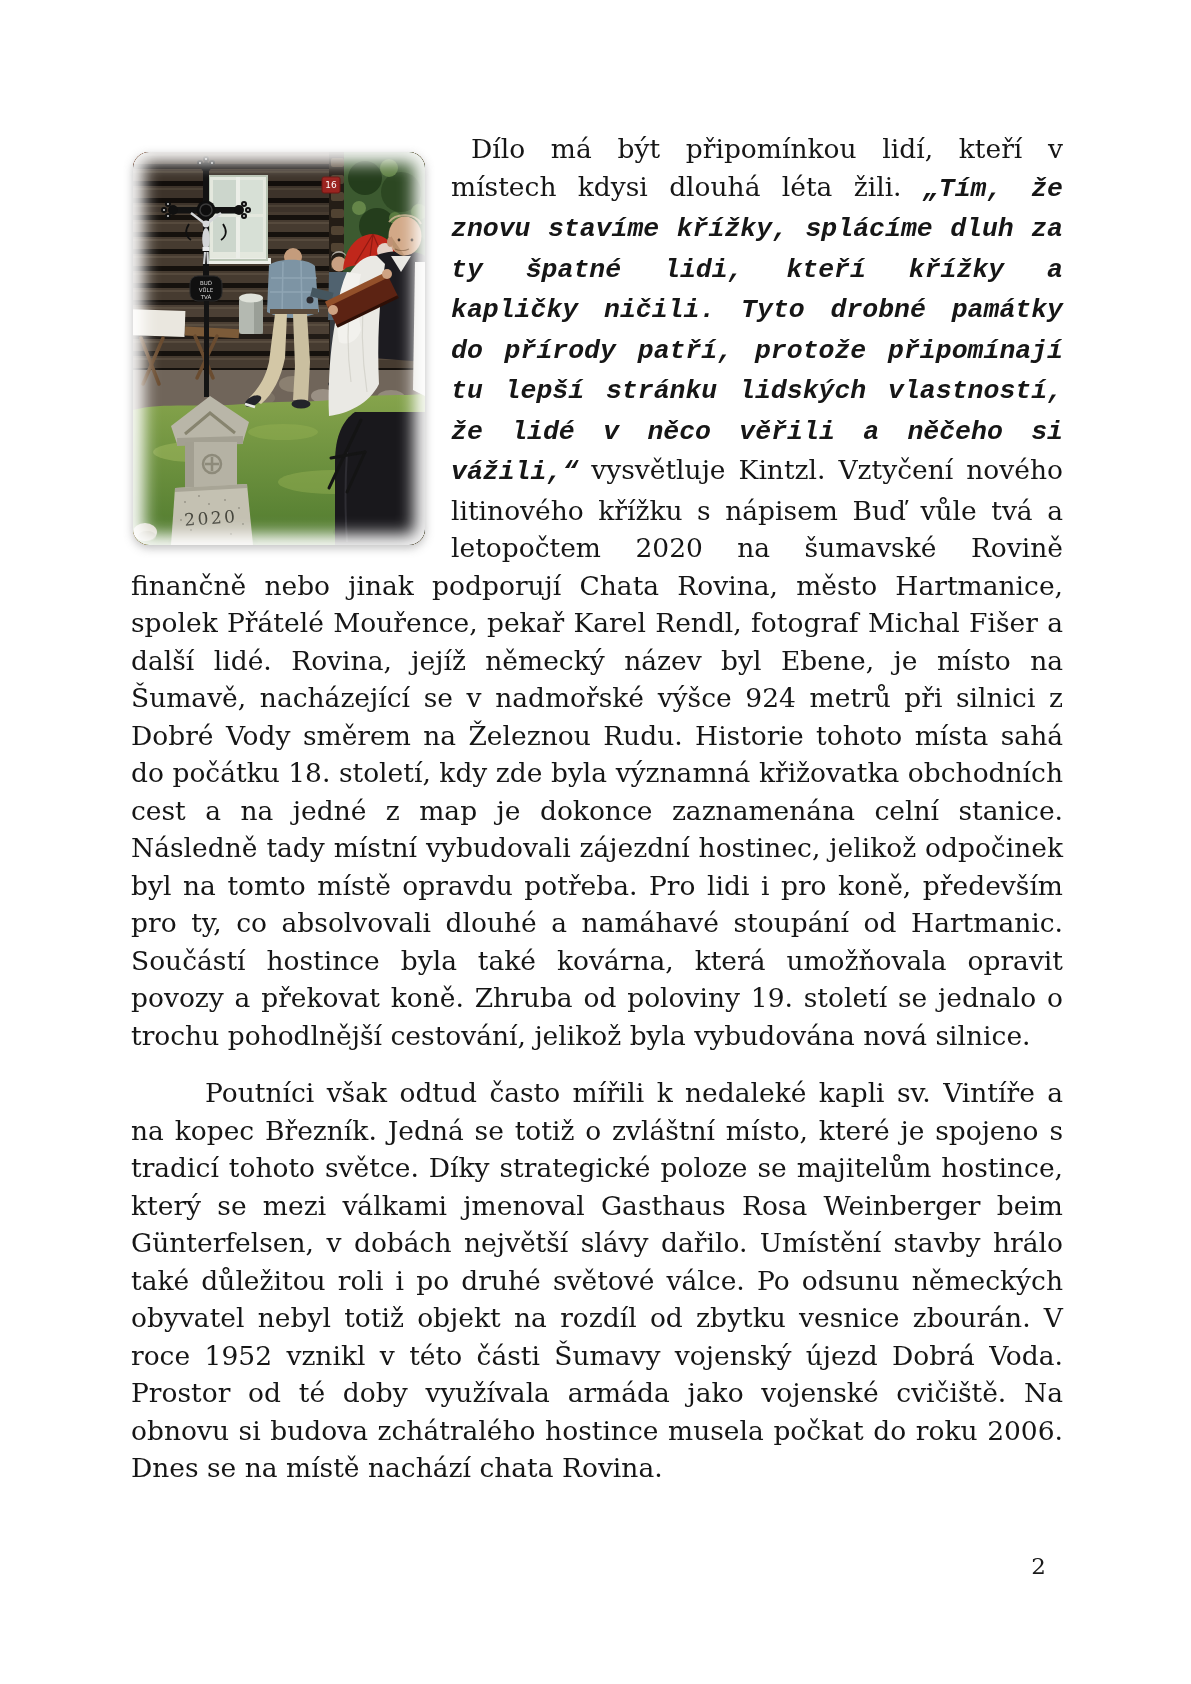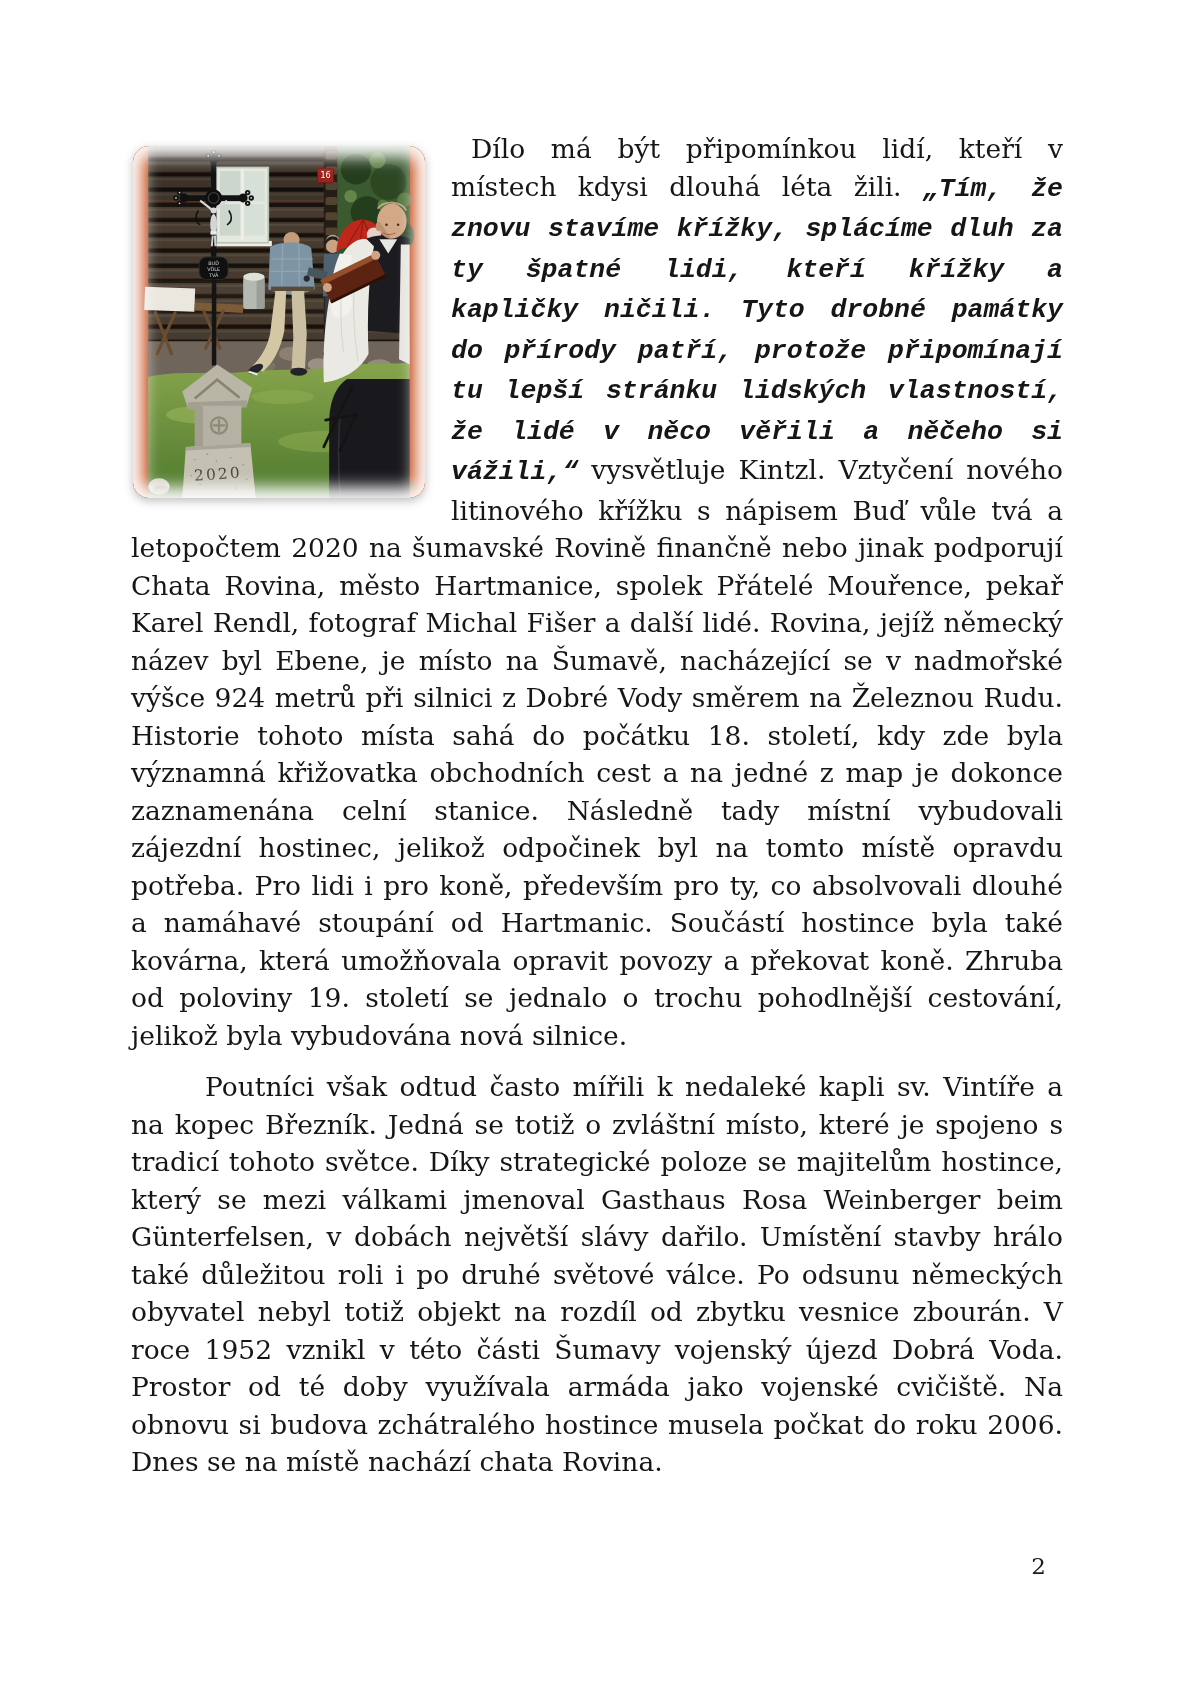--- a/index.html
+++ b/index.html
@@ -19,27 +19,27 @@
     width: 932px;
   }
   p.body-par {
     margin: 0;
     font-size: 26.5px;
     line-height: 37.5px;
     text-align: justify;
     color: #161616;
   }
   p.p1 { text-indent: 20px; }
-  p.p2 { margin-top: 14px; text-indent: 74px; }
+  p.p2 { margin-top: 20px; text-indent: 74px; }
   .quote { font-weight: bold; font-style: italic; font-family: Liberation Mono, monospace; }
   .photo-wrap {
     float: left;
     width: 292px;
-    height: 352px;
-    margin: 16px 26px 0 2px;
+    height: 393px;
+    margin: 22px 26px 0 2px;
     position: relative;
     border-radius: 16px;
     overflow: hidden;
     box-shadow: 0 3px 10px rgba(110,110,110,0.45);
     background: #c2410c;
   }
   .photo-wrap svg { display:block; width:100%; height:100%; }
   .photo-feather {
     position: absolute;
     inset: 0;

